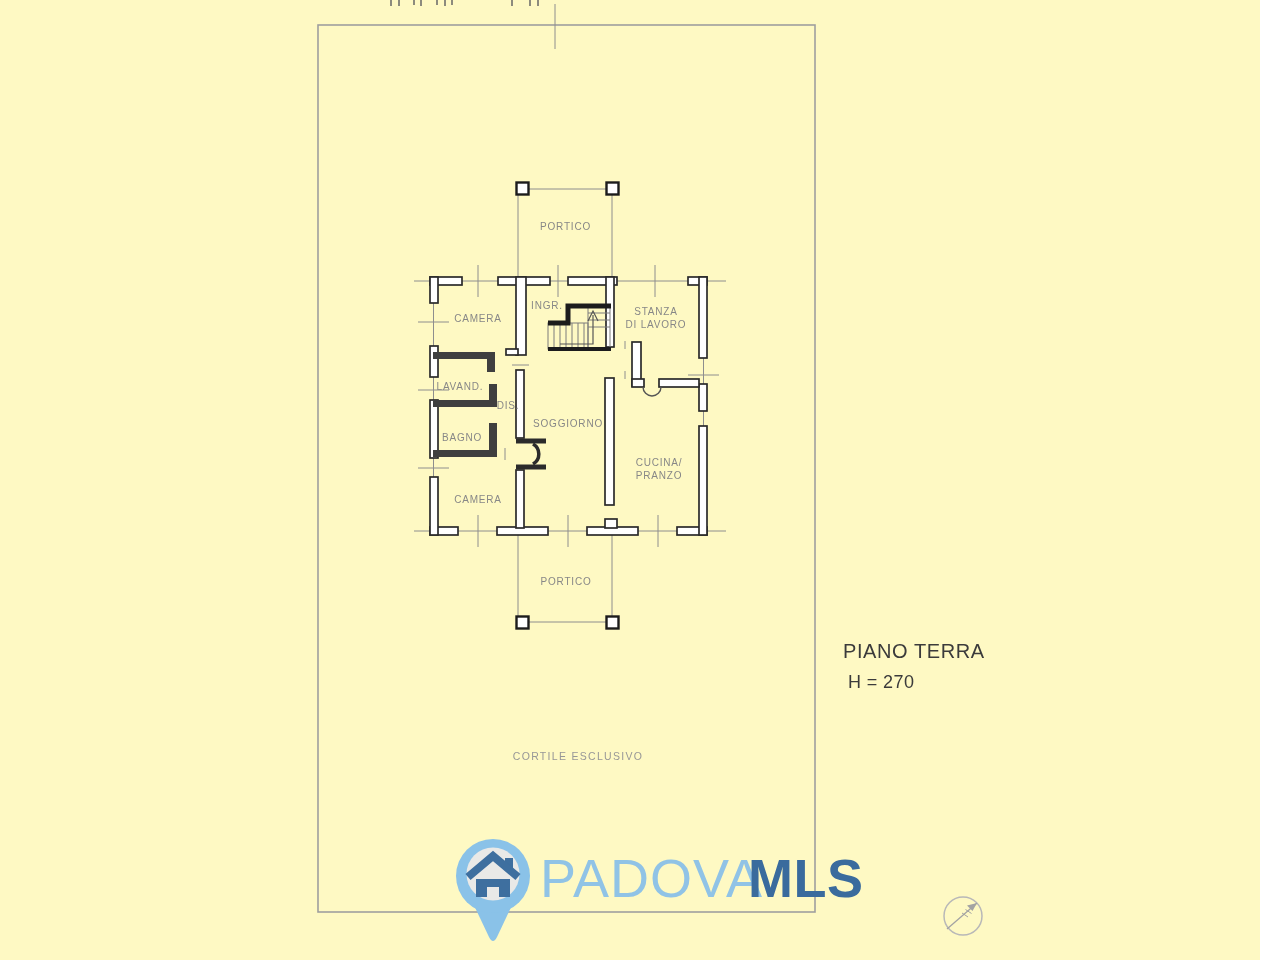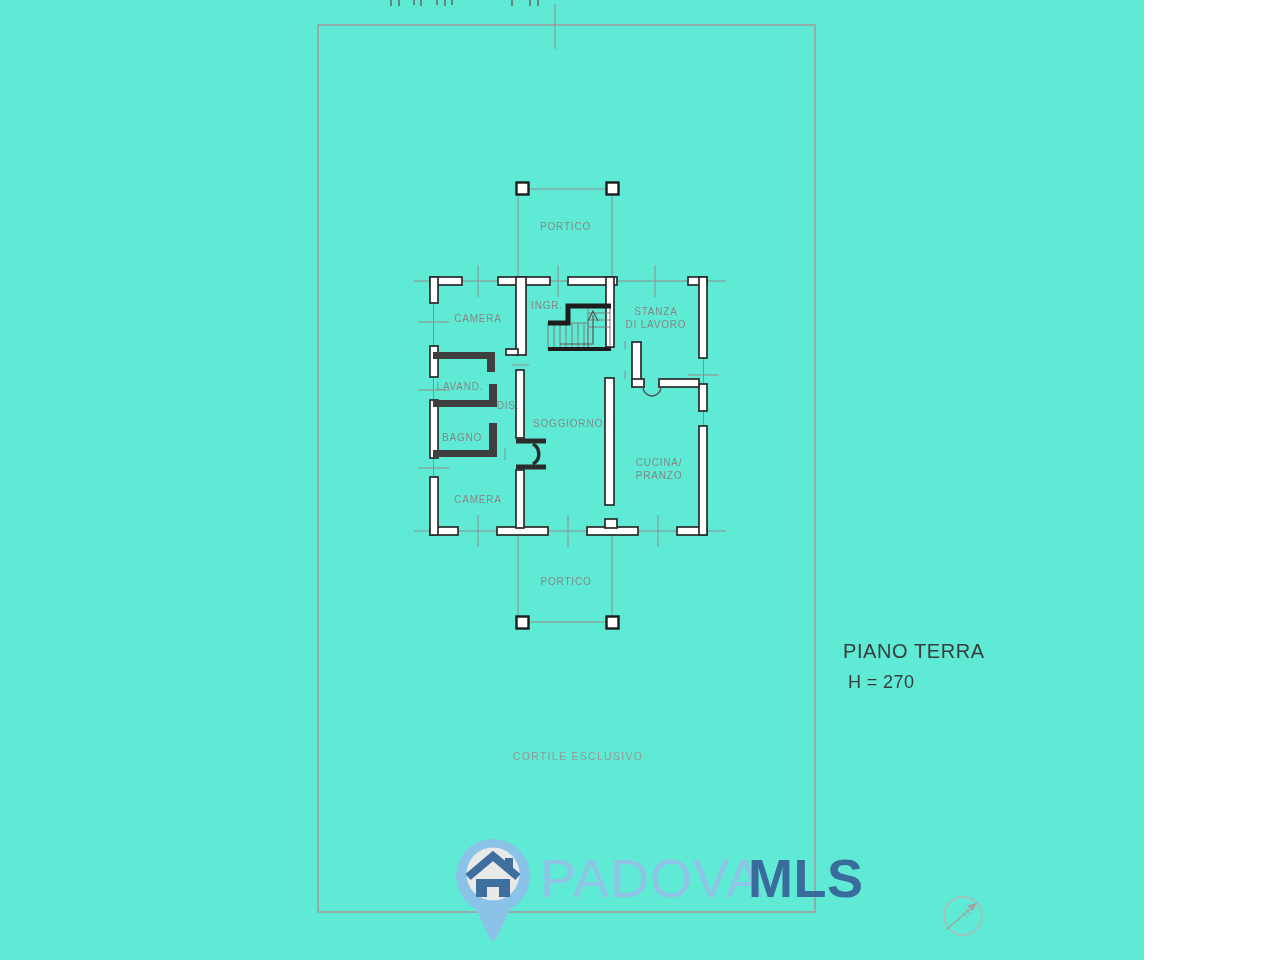--- a/index.html
+++ b/index.html
@@ -1,16 +1,16 @@
 <!DOCTYPE html>
 <html><head>
 <meta charset="utf-8">
 <style>
   html,body{margin:0;padding:0;background:#ffffff;}
-  .page{position:relative;width:1144px;height:960px;background:#5eead4;overflow:hidden;
+  .page{position:relative;width:1260px;height:960px;background:#fef9c3;overflow:hidden;
         font-family:"Liberation Sans", sans-serif;}
   svg{position:absolute;left:0;top:0;}
   text{font-family:"Liberation Sans", sans-serif;}
   .room-label{fill:#878787;font-size:10px;letter-spacing:0.8px;}
   .site-label{fill:#979797;font-size:10.5px;letter-spacing:1.3px;}
   .floor-title{fill:#3b3b3b;font-size:20px;letter-spacing:0.6px;}
   .floor-height{fill:#3b3b3b;font-size:18px;letter-spacing:0.4px;}
   .logo-light{font-size:54px;letter-spacing:1px;}
   .logo-bold{font-size:54px;font-weight:bold;letter-spacing:0.5px;}
   .thin{stroke:#8e8e8e;stroke-width:1;fill:none;}

